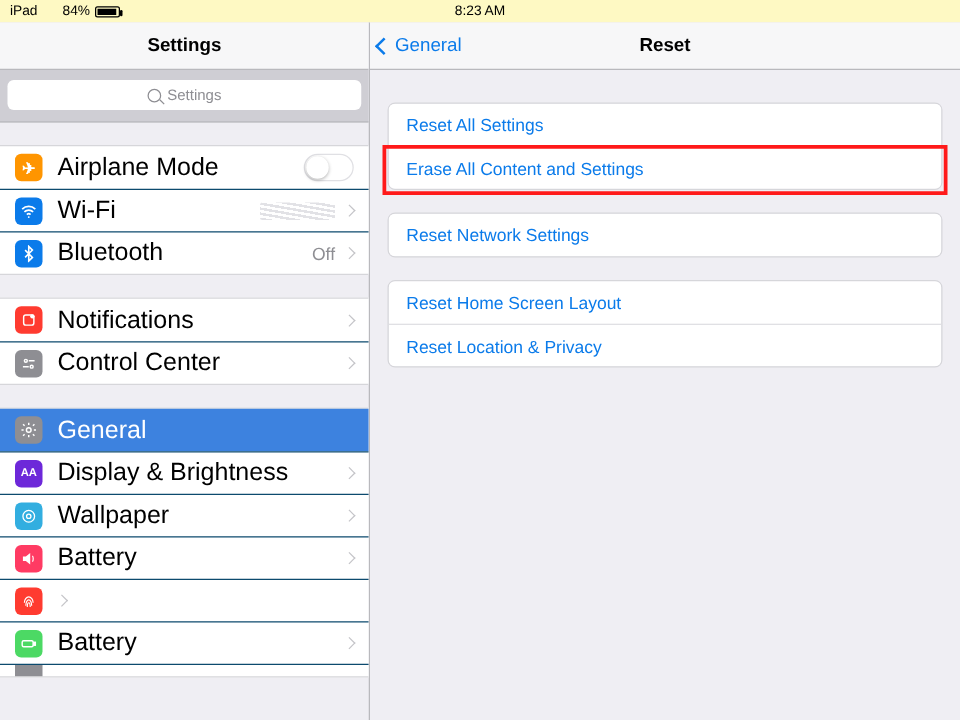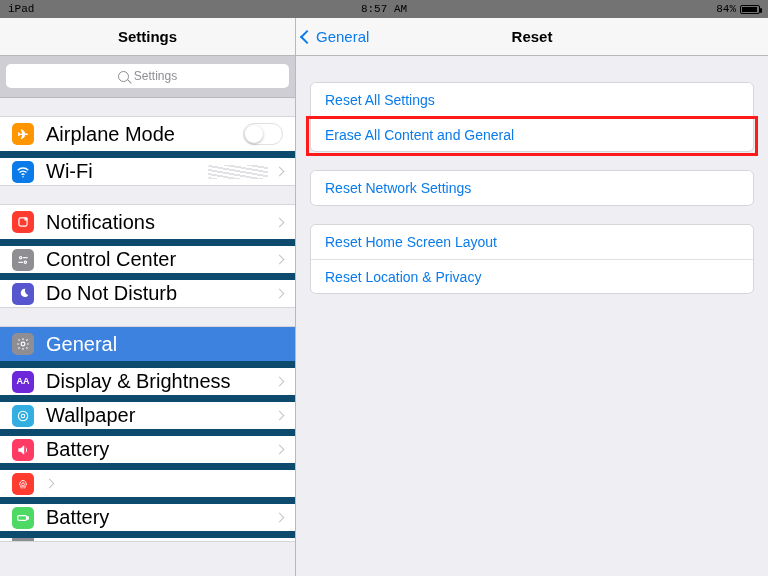--- a/index.html
+++ b/index.html
@@ -9,28 +9,27 @@
     height: 576px;
     overflow: hidden;
     background: #efeef3;
     font-size: 14px;
     color: #000;
   }
   .status-bar {
     height: 18px;
     display: flex;
     align-items: center;
-    justify-content: space-between;
+    justify-content: flex-start;
     padding: 0 8px;
     font-size: 11px;
-    background: #737373;
-    font-family: Liberation Mono, monospace;
+    background: #fef9c3;
   }
   .status-center { position:absolute; left:0; right:0; text-align:center; pointer-events:none;}
-  .status-right { display:flex; align-items:center; gap:4px;}
+  .status-right { display:flex; align-items:center; gap:4px;padding-left:20px;}
   .batt-icon { display:inline-block; width:20px; height:9px; border:1px solid #000; border-radius:2px; position:relative;}
   .batt-icon::after{content:"";position:absolute;right:-3px;top:2px;width:2px;height:5px;background:#000;border-radius:1px;}
   .batt-fill{position:absolute;left:1px;top:1px;bottom:1px;width:84%;background:#000;}
   .cols { display:flex; height: calc(576px - 18px); justify-content: center; }
   .left {
     width: 296px;
     border-right: 1px solid #b9b9bd;
     background:#efeef3;
     overflow:hidden;
   }
@@ -78,21 +77,21 @@
     font-size:12px;
   }
   .mag-icon{width:11px;height:11px;border:1.3px solid #8e8e93;border-radius:50%;position:relative;}
   .mag-icon::after{content:"";position:absolute;width:5px;height:1.3px;background:#8e8e93;left:8px;top:9px;transform:rotate(45deg);}
   .group { background:#fff; border-top:1px solid #d6d6da; border-bottom:1px solid #d6d6da; margin-top:18px;}
   .left .group:first-of-type{margin-top:16px;}
   .row {
     display:flex; align-items:center;
     height:34px;
     padding:0 12px;
-    border-top:7px solid #0c4a6e;
+    border-top:1px solid #0c4a6e;
     position:relative;
   }
   .group .row:first-child{border-top:none;}
   .row.sel{background:#3d82df;color:#fff;}
   .icon {
     width:22px;height:22px;border-radius:5px;
     margin-right:12px;
     display:flex;align-items:center;justify-content:center;
     color:#fff;font-size:12px;font-weight:600;
     flex-shrink:0;
@@ -146,21 +145,21 @@
     margin-right:8px;
   }
   
   .glyph{font-size:13px;line-height:1;}
 </style>
 </head>
 <body>
 
 <div class="status-bar">
   <span>iPad</span>
-  <span class="status-center">8:57 AM</span>
+  <span class="status-center">8:23 AM</span>
   <span class="status-right">
     <span>84%</span>
     <span class="batt-icon">
         <span class="batt-fill"></span>
       </span>
   </span>
 </div>
 
 <div class="cols">
   <div class="left">
@@ -188,20 +187,30 @@
               <path d="M3 9c5-5 13-5 18 0"></path>
               <path d="M6 13c3.3-3.3 8.7-3.3 12 0"></path>
               <path d="M9.5 16.5c1.4-1.4 3.6-1.4 5 0"></path>
               <circle cx="12" cy="20" r="1.3" fill="#fff" stroke="none"></circle>
             </svg>
           </span>
         <span class="lbl">Wi-Fi</span>
         <span class="scribble"></span>
         <span class="chev-right"></span>
       </div>
+      <div class="row">
+        <span class="icon ic-bt">
+            <svg width="14" height="14" viewBox="0 0 24 24" fill="none" stroke="#fff" stroke-width="2.2">
+              <path d="M7 7l10 10-5 5V2l5 5L7 17"></path>
+            </svg>
+          </span>
+        <span class="lbl">Bluetooth</span>
+        <span class="val">Off</span>
+        <span class="chev-right"></span>
+      </div>
     </div>
 
     <div class="group">
       <div class="row">
         <span class="icon ic-notif">
             <svg width="14" height="14" viewBox="0 0 24 24" fill="#fff">
               <rect x="5" y="5" width="14" height="14" rx="3" fill="none" stroke="#fff" stroke-width="2"></rect>
               <circle cx="17" cy="7" r="3"></circle>
             </svg>
           </span>
@@ -213,29 +222,20 @@
             <svg width="14" height="14" viewBox="0 0 24 24" fill="none" stroke="#fff" stroke-width="2">
               <circle cx="8" cy="8" r="2"></circle>
               <line x1="12" y1="8" x2="20" y2="8"></line>
               <circle cx="16" cy="16" r="2"></circle>
               <line x1="4" y1="16" x2="12" y2="16"></line>
             </svg>
           </span>
         <span class="lbl">Control Center</span>
         <span class="chev-right"></span>
       </div>
-      <div class="row">
-        <span class="icon ic-dnd">
-            <svg width="14" height="14" viewBox="0 0 24 24" fill="#fff">
-              <path d="M16 3a7 7 0 1 0 5 11A8 8 0 0 1 16 3z"></path>
-            </svg>
-          </span>
-        <span class="lbl">Do Not Disturb</span>
-        <span class="chev-right"></span>
-      </div>
     </div>
 
     <div class="group">
       <div class="row sel">
         <span class="icon ic-general">
             <svg width="14" height="14" viewBox="0 0 24 24" fill="none" stroke="#fff" stroke-width="2">
               <circle cx="12" cy="12" r="3.2"></circle>
               <path d="M12 2v3M12 19v3M4.2 4.2l2.1 2.1M17.7 17.7l2.1 2.1M2 12h3M19 12h3M4.2 19.8l2.1-2.1M17.7 6.3l2.1-2.1"></path>
             </svg>
           </span>
@@ -301,21 +301,21 @@
         <span>General</span>
       </div>
       <span class="nav-title">Reset</span>
     </div>
 
     <div class="r-group" style="margin-top:26px;">
       <div class="r-row">
         <span>Reset All Settings</span>
       </div>
       <div class="r-row" style="position:relative;">
-        <span>Erase All Content and General</span>
+        <span>Erase All Content and Settings</span>
       </div>
     </div>
 
     <div class="highlight" style="left:10px;top:98px;width:452px;height:40px;"></div>
 
     <div class="r-group">
       <div class="r-row">
         <span>Reset Network Settings</span>
       </div>
     </div>

